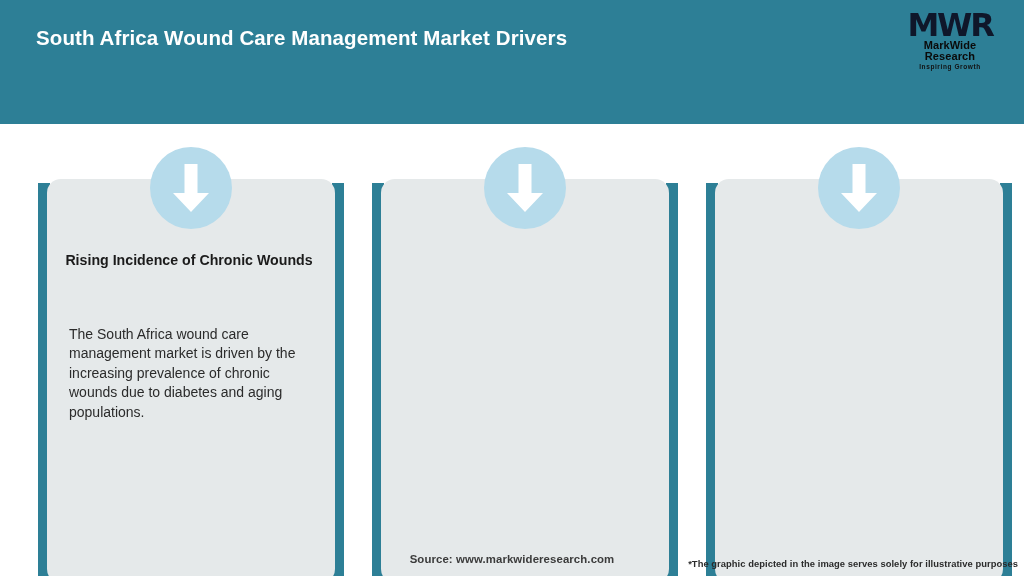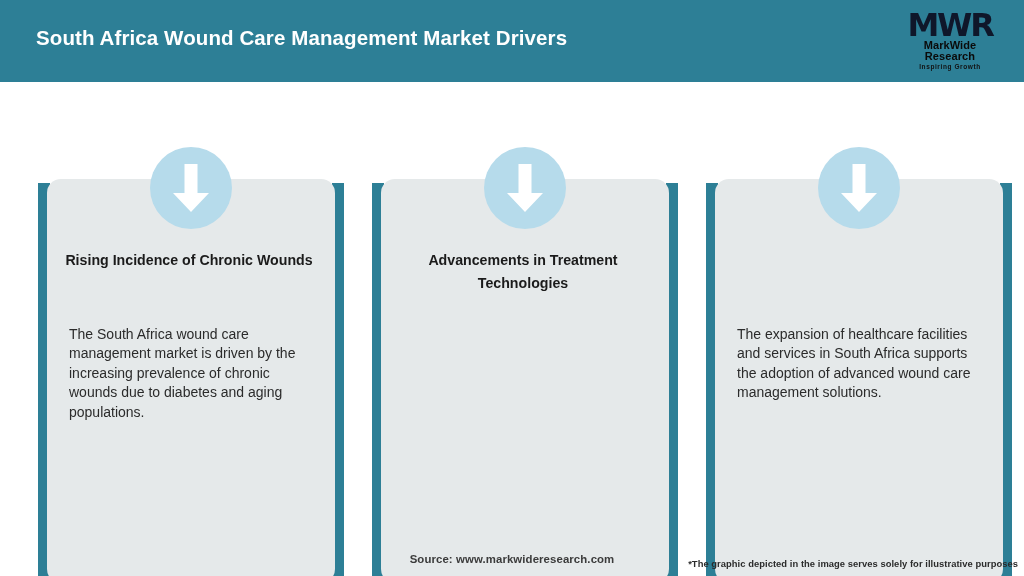--- a/index.html
+++ b/index.html
@@ -14,21 +14,21 @@
     overflow: hidden;
     position: relative;
   }
 
   
   .header {
     position: absolute;
     left: 0;
     top: 0;
     width: 1024px;
-    height: 82px;
+    height: 124px;
     background: #2d7f96;
     box-sizing: border-box;
   }
   .header-title {
     position: absolute;
     left: 36px;
     top: 26px;
     font-size: 20.5px;
     font-weight: bold;
     color: #ffffff;
@@ -223,37 +223,35 @@
     </div>
   </div>
 
   <div class="card-wrap c2">
     <div class="bracket">
       <div class="arm left"></div>
       <div class="arm right"></div>
 
     </div>
     <div class="panel">
-      <div class="card-title">Advancements in Treatment Technologies</div>
     </div>
     <div class="badge">
       <svg viewBox="0 0 42 52" xmlns="http://www.w3.org/2000/svg" aria-hidden="true">
         <path d="M14.5 2 H27.5 V31 H39 L21 50 L3 31 H14.5 Z" fill="#ffffff"></path>
       </svg>
     </div>
   </div>
 
   <div class="card-wrap c3">
     <div class="bracket">
       <div class="arm left"></div>
       <div class="arm right"></div>
 
     </div>
     <div class="panel">
-      <div class="card-body">The expansion of healthcare facilities and services in South Africa supports the adoption of advanced wound care management solutions.</div>
     </div>
     <div class="badge">
       <svg viewBox="0 0 42 52" xmlns="http://www.w3.org/2000/svg" aria-hidden="true">
         <path d="M14.5 2 H27.5 V31 H39 L21 50 L3 31 H14.5 Z" fill="#ffffff"></path>
       </svg>
     </div>
   </div>
 
 </div>
 

